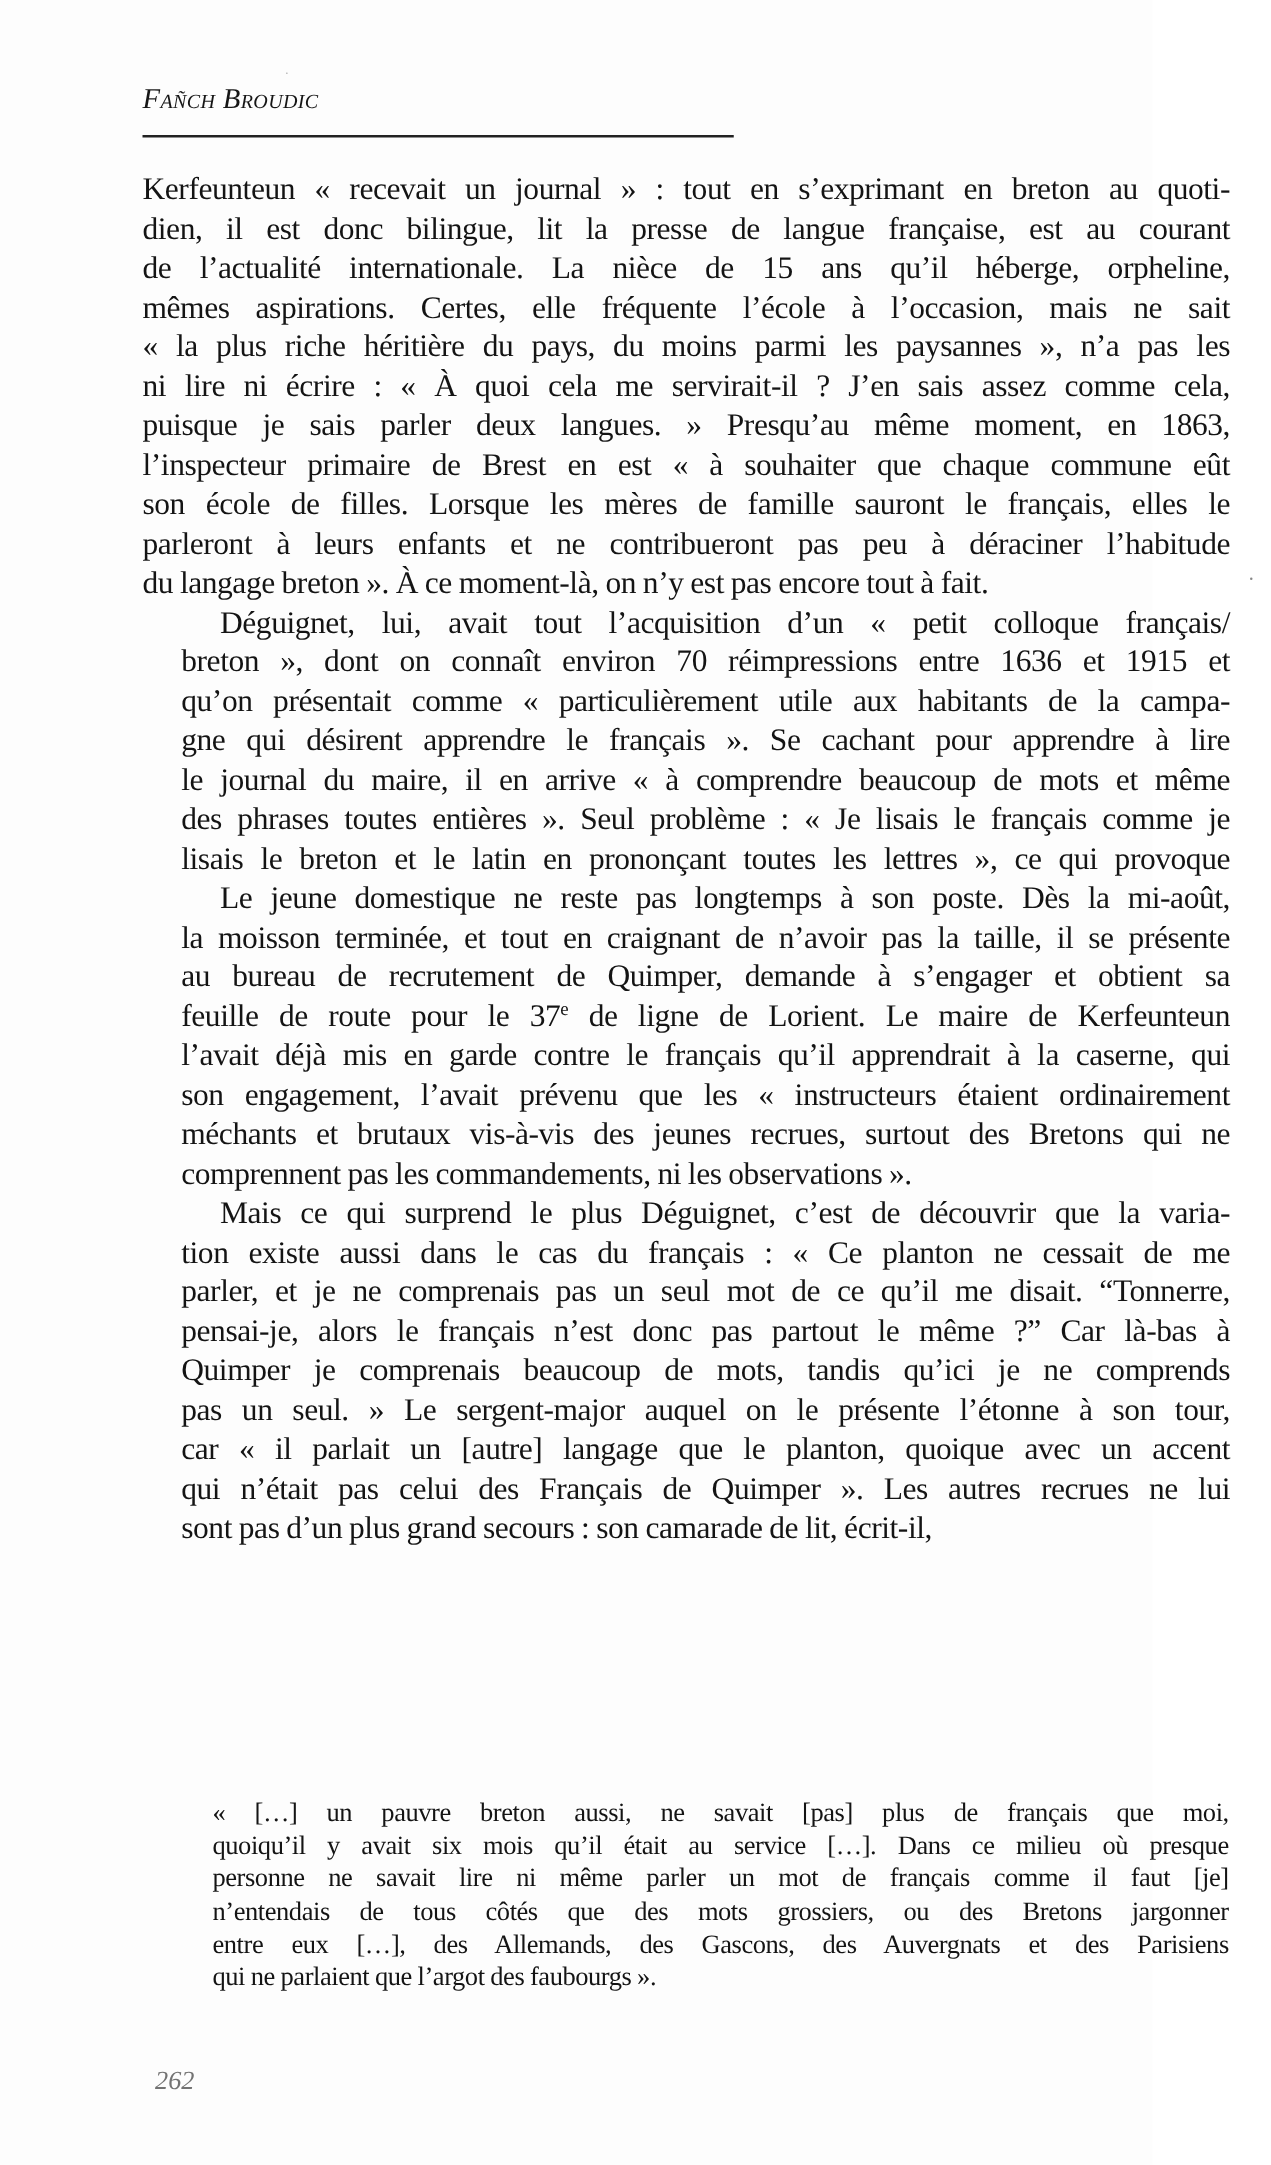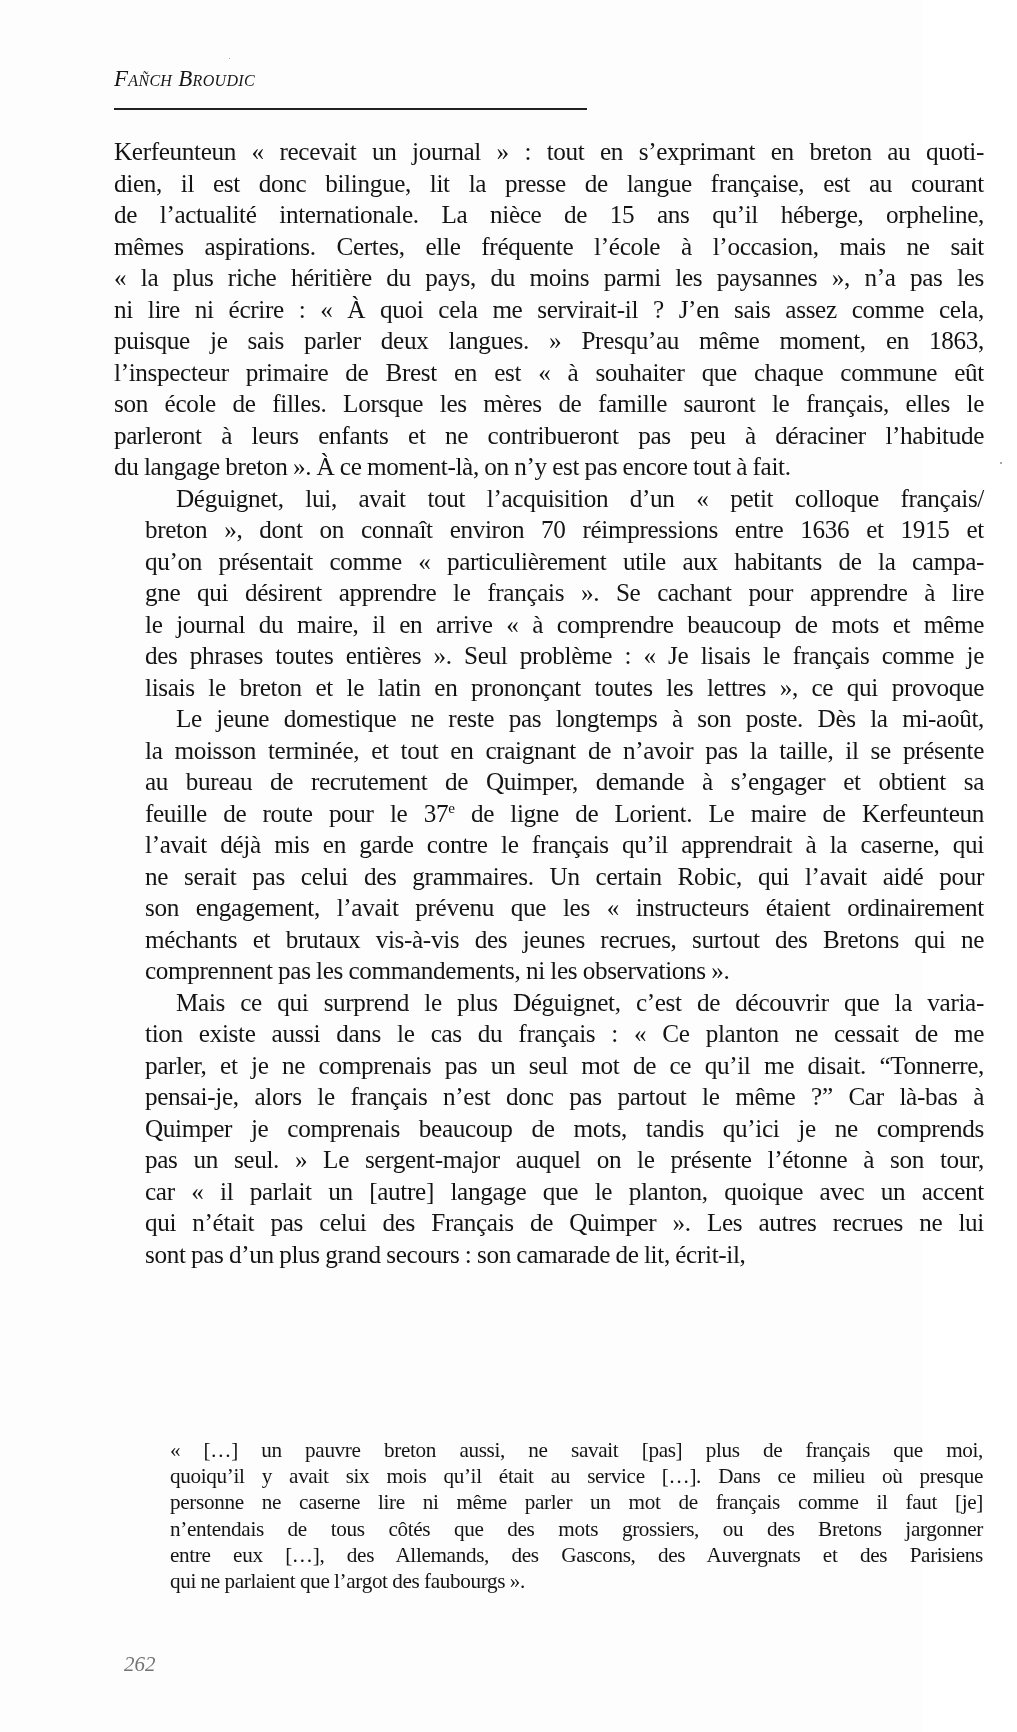--- a/index.html
+++ b/index.html
@@ -70,21 +70,20 @@
       <span class="line">des phrases toutes entières ». Seul problème : « Je lisais le français comme je</span>
       <span class="line">lisais le breton et le latin en prononçant toutes les lettres », ce qui provoque</span>
     </p>
 
     <p class="indent">
       <span class="line" style="padding-left:31px">Le jeune domestique ne reste pas longtemps à son poste. Dès la mi-août,</span>
       <span class="line">la moisson terminée, et tout en craignant de n’avoir pas la taille, il se présente</span>
       <span class="line">au bureau de recrutement de Quimper, demande à s’engager et obtient sa</span>
       <span class="line"><span>feuille de route pour le 37</span><sup>e</sup><span> de ligne de Lorient. Le maire de Kerfeunteun</span></span>
       <span class="line">l’avait déjà mis en garde contre le français qu’il apprendrait à la caserne, qui</span>
-      <span class="line">ne serait pas celui des grammaires. Un certain Robic, qui l’avait aidé pour</span>
       <span class="line">son engagement, l’avait prévenu que les « instructeurs étaient ordinairement</span>
       <span class="line">méchants et brutaux vis-à-vis des jeunes recrues, surtout des Bretons qui ne</span>
       <span class="line last">comprennent pas les commandements, ni les observations ».</span>
     </p>
 
     <p class="indent">
       <span class="line" style="padding-left:31px">Mais ce qui surprend le plus Déguignet, c’est de découvrir que la varia-</span>
       <span class="line">tion existe aussi dans le cas du français : « Ce planton ne cessait de me</span>
       <span class="line">parler, et je ne comprenais pas un seul mot de ce qu’il me disait. “Tonnerre,</span>
       <span class="line">pensai-je, alors le français n’est donc pas partout le même ?” Car là-bas à</span>
@@ -92,21 +91,21 @@
       <span class="line">pas un seul. » Le sergent-major auquel on le présente l’étonne à son tour,</span>
       <span class="line">car « il parlait un [autre] langage que le planton, quoique avec un accent</span>
       <span class="line">qui n’était pas celui des Français de Quimper ». Les autres recrues ne lui</span>
       <span class="line last">sont pas d’un plus grand secours : son camarade de lit, écrit-il,</span>
     </p>
   </div>
 
   <div class="blockquote">
     <span class="line">« […] un pauvre breton aussi, ne savait [pas] plus de français que moi,</span>
     <span class="line">quoiqu’il y avait six mois qu’il était au service […]. Dans ce milieu où presque</span>
-    <span class="line">personne ne caserne lire ni même parler un mot de français comme il faut [je]</span>
+    <span class="line">personne ne savait lire ni même parler un mot de français comme il faut [je]</span>
     <span class="line">n’entendais de tous côtés que des mots grossiers, ou des Bretons jargonner</span>
     <span class="line">entre eux […], des Allemands, des Gascons, des Auvergnats et des Parisiens</span>
     <span class="line last">qui ne parlaient que l’argot des faubourgs ».</span>
   </div>
 
   <div class="folio">262</div>
 
   <div class="speck" style="left:1000px; top:462px;"></div>
   <div class="speck" style="left:229px; top:58px; width:1px; height:1px;"></div>
 </div>

